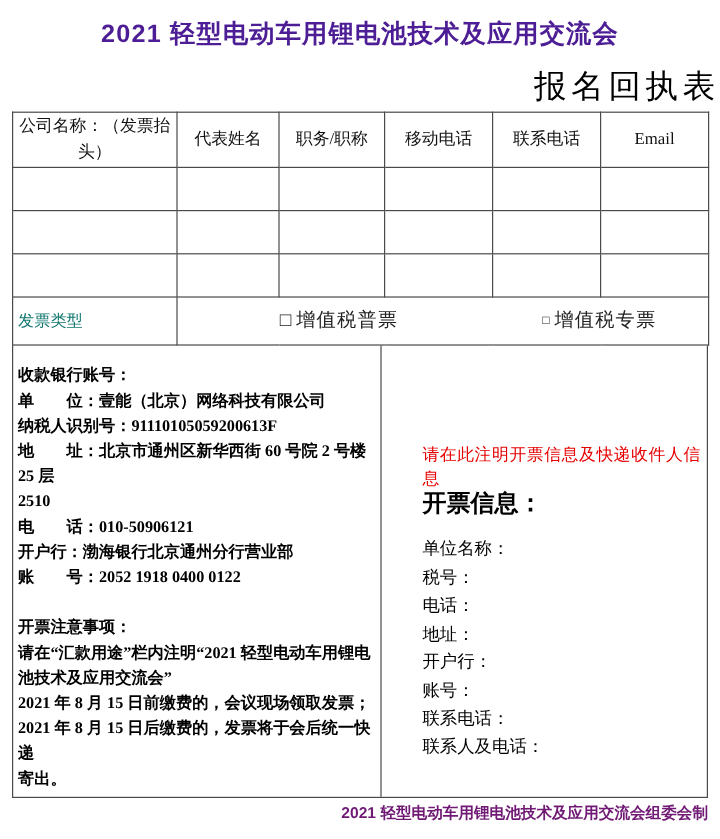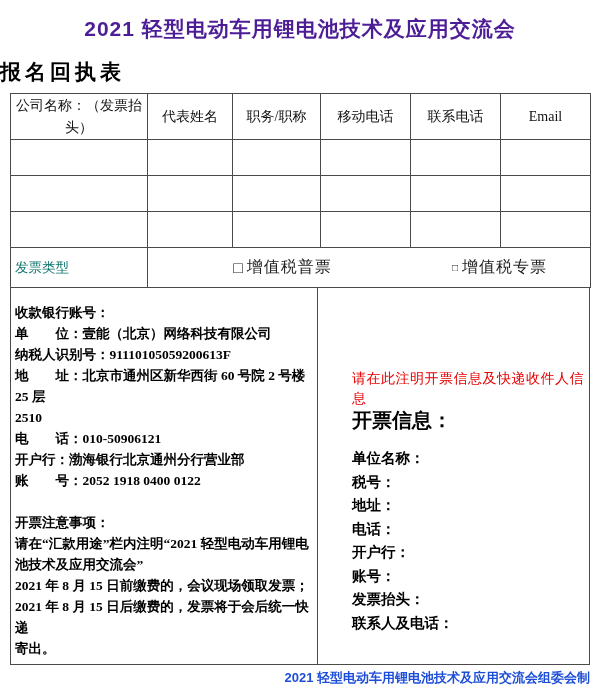--- a/index.html
+++ b/index.html
@@ -5,22 +5,22 @@
   html,body{margin:0;padding:0;background:#fff;}
   .page{
     position:relative;width:600px;height:699px;background:#ffffff;
     font-family:"Liberation Serif",serif;color:#111;overflow:hidden;
   }
   .title{
     padding-top:14px;text-align:center;font-family:"Liberation Sans",sans-serif;
     font-weight:bold;font-size:21px;line-height:30px;letter-spacing:1px;color:#4c1d95;
   }
   .subtitle{
-    margin-top:13px;text-align:left;font-family:"Liberation Sans",sans-serif;
-    font-weight:bold;font-size:21px;line-height:30px;letter-spacing:4px;color:#000;
+    margin-top:13px;text-align:right;font-family:"Liberation Sans",sans-serif;
+    font-weight:normal;font-size:27px;line-height:30px;letter-spacing:4px;color:#000;
   }
   table.grid{
     border-collapse:collapse;table-layout:fixed;
     margin:6px 4px 0 10px;width:580px;padding-left:29px;
   }
   table.grid th, table.grid td{
     border:1px solid #4a4a4a;padding:0 4px;box-sizing:border-box;
   }
   table.grid th{
     font-weight:normal;font-size:14px;text-align:center;vertical-align:middle;
@@ -50,24 +50,24 @@
   .bank-line{min-height:21px;line-height:21px;white-space:normal;}
   .right-cell{
     flex:1;box-sizing:border-box;padding:64px 2px 0 4px;
     font-family:"Liberation Sans",sans-serif;color:#000;
   }
   .red-note{
     color:#e60000;font-weight:normal;font-size:14px;line-height:20px;letter-spacing:0.5px;margin-top:16px;
   }
   .inv-heading{font-weight:bold;font-size:20px;line-height:24px;}
   .fields{margin-top:15px;}
-  .field-line{font-weight:bold;font-size:14.5px;line-height:23.5px;}
+  .field-line{font-weight:normal;font-size:14.5px;line-height:23.5px;}
   .footer{
     margin-top:4px;padding-right:10px;text-align:right;
-    font-family:"Liberation Sans",sans-serif;font-weight:bold;font-size:13px;color:#1d4ed8;
+    font-family:"Liberation Sans",sans-serif;font-weight:bold;font-size:13px;color:#701a75;
   }
 </style>
 </head>
 <body>
 
 <div class="page">
 
   <div class="title">2021 轻型电动车用锂电池技术及应用交流会</div>
   <div class="subtitle">报名回执表</div>
 
@@ -148,25 +148,25 @@
       <div class="bank-line">2021 年 8 月 15 日前缴费的，会议现场领取发票；</div>
       <div class="bank-line">2021 年 8 月 15 日后缴费的，发票将于会后统一快递</div>
       <div class="bank-line">寄出。</div>
     </div>
     <div class="right-cell">
       <div class="red-note">请在此注明开票信息及快递收件人信息</div>
       <div class="inv-heading">开票信息：</div>
       <div class="fields">
         <div class="field-line">单位名称：</div>
         <div class="field-line">税号：</div>
+        <div class="field-line">电话：</div>
         <div class="field-line">地址：</div>
-        <div class="field-line">电话：</div>
         <div class="field-line">开户行：</div>
         <div class="field-line">账号：</div>
-        <div class="field-line">发票抬头：</div>
+        <div class="field-line">联系电话：</div>
         <div class="field-line">联系人及电话：</div>
       </div>
     </div>
   </div>
 
   <div class="footer">2021 轻型电动车用锂电池技术及应用交流会组委会制</div>
 
 </div>
 
 </body></html>

